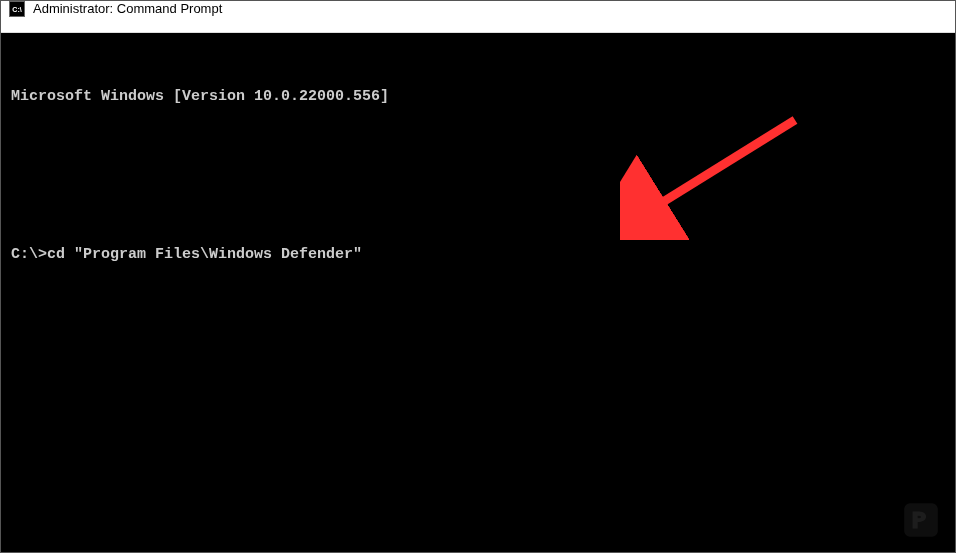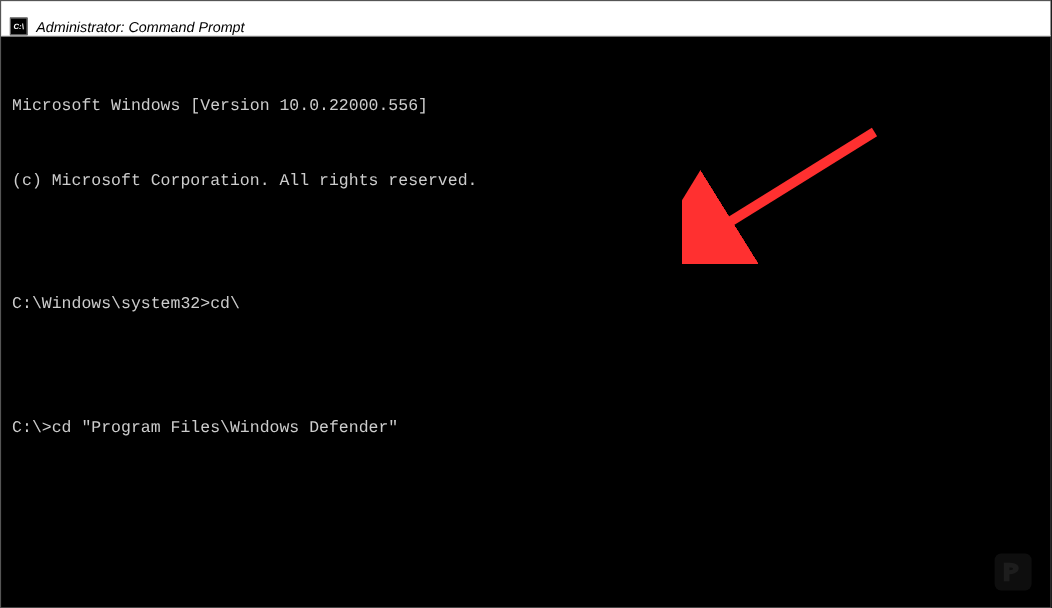--- a/index.html
+++ b/index.html
@@ -18,24 +18,23 @@
     .window {
       width: 100%;
       height: 100%;
       border: 1px solid #555;
       background: #000;
     }
     .titlebar {
       background: #fff;
       height: 32px;
       display: flex;
-      align-items: flex-end;
+      align-items: flex-start;
       padding: 0 8px;
       border-bottom: 1px solid #ddd;
-      font-style: italic;
     }
     .titlebar-icon {
       width: 16px;
       height: 16px;
       margin-right: 8px;
       background: #000;
       border: 1px solid #666;
       display: flex;
       align-items: center;
       justify-content: center;
@@ -52,20 +51,21 @@
     .terminal {
       padding: 8px 10px;
       color: #ccc;
       font-size: 15px;
       line-height: 1.5;
       white-space: pre;
       font-family: Consolas, 'Courier New', monospace;
     }
     .terminal-line {
       display: block;
+      font-weight: bold;
     }
     .arrow-annotation {
       position: absolute;
       top: 110px;
       left: 620px;
       pointer-events: none;
     }
     .watermark {
       position: absolute;
       bottom: 12px;
@@ -80,23 +80,21 @@
 
 <div class="window">
   <div class="titlebar">
     <div class="titlebar-icon">
       <span>C:\</span>
     </div>
     <div class="titlebar-text">Administrator: Command Prompt</div>
   </div>
   <div class="terminal">
     <span class="terminal-line">Microsoft Windows [Version 10.0.22000.556]</span>
-    <span class="terminal-line">(c) Microsoft Corporation. All rights reserved.</span>
     <span class="terminal-line"></span>
-    <span class="terminal-line">C:\Windows\system32&gt;cd\</span>
     <span class="terminal-line"></span>
     <span class="terminal-line">C:\&gt;cd "Program Files\Windows Defender"</span>
     <span class="terminal-line"></span>
     <span class="terminal-line"></span>
     
     
     
     
     <span class="terminal-line"></span>
     

